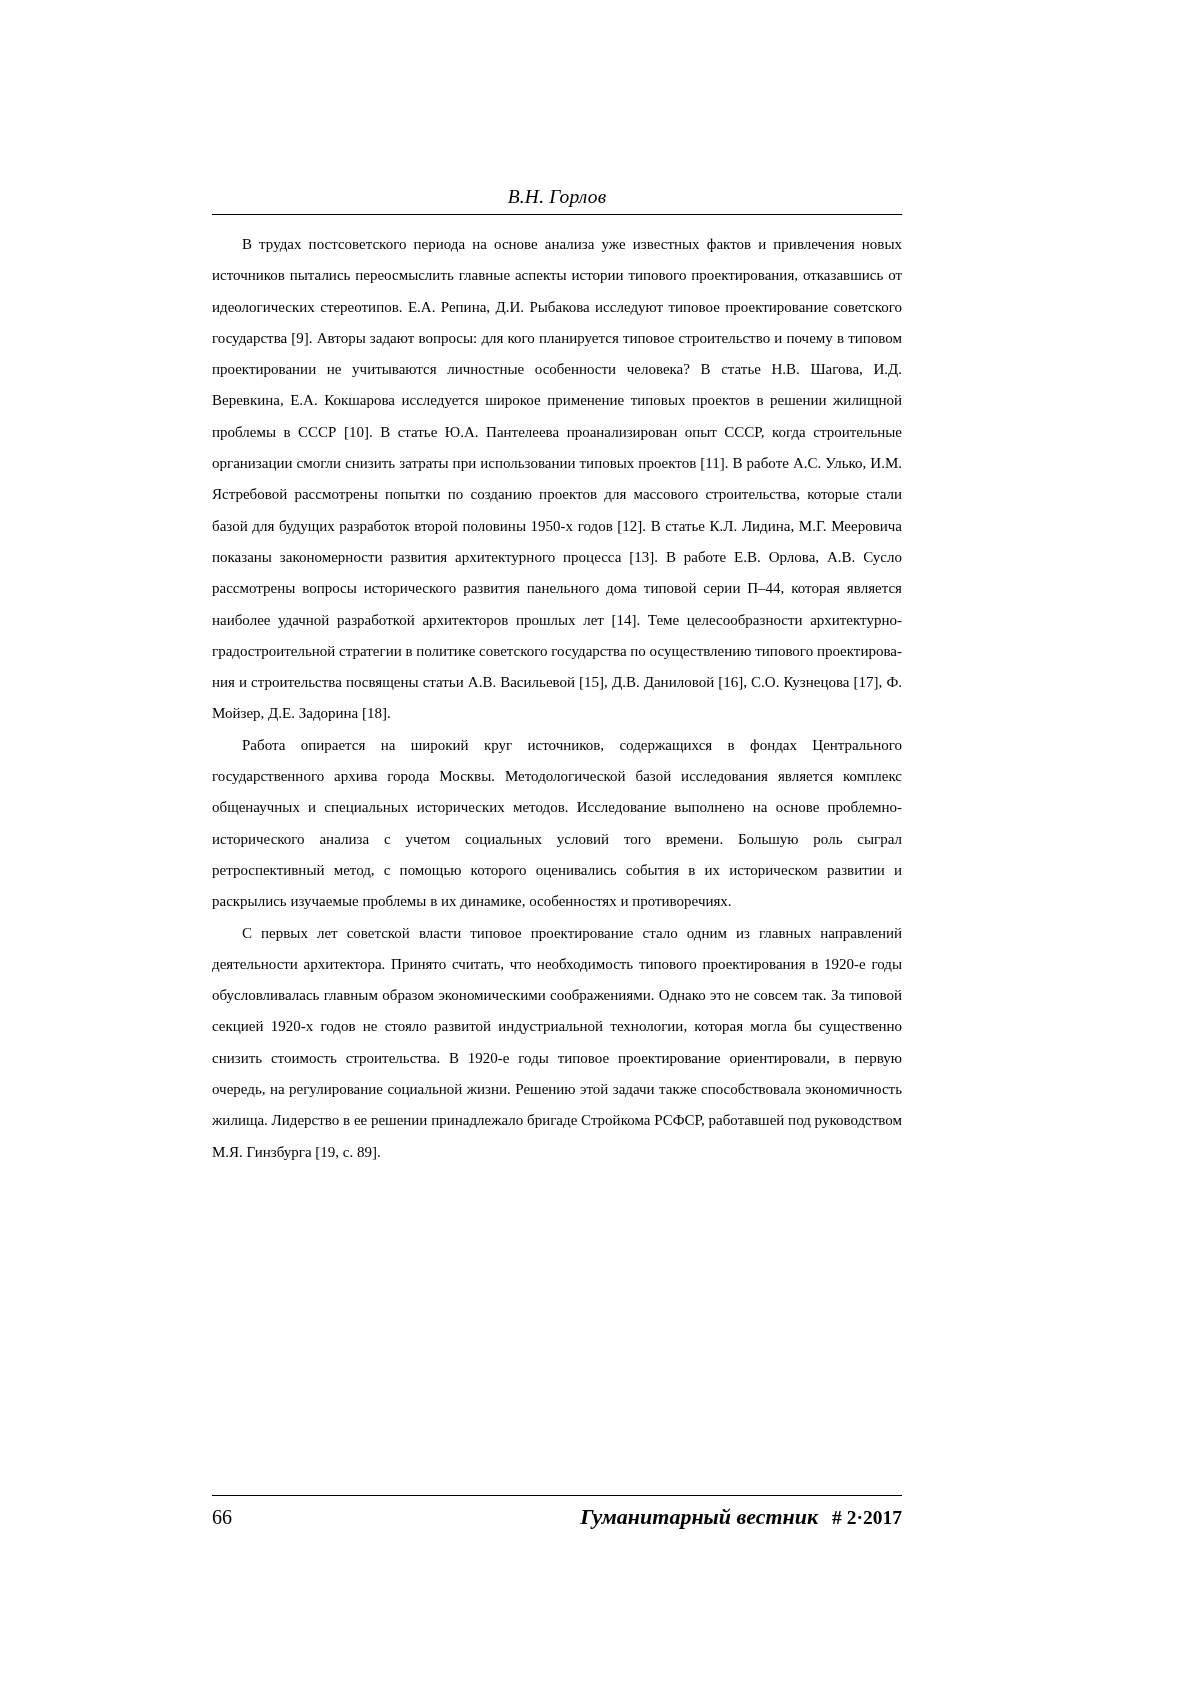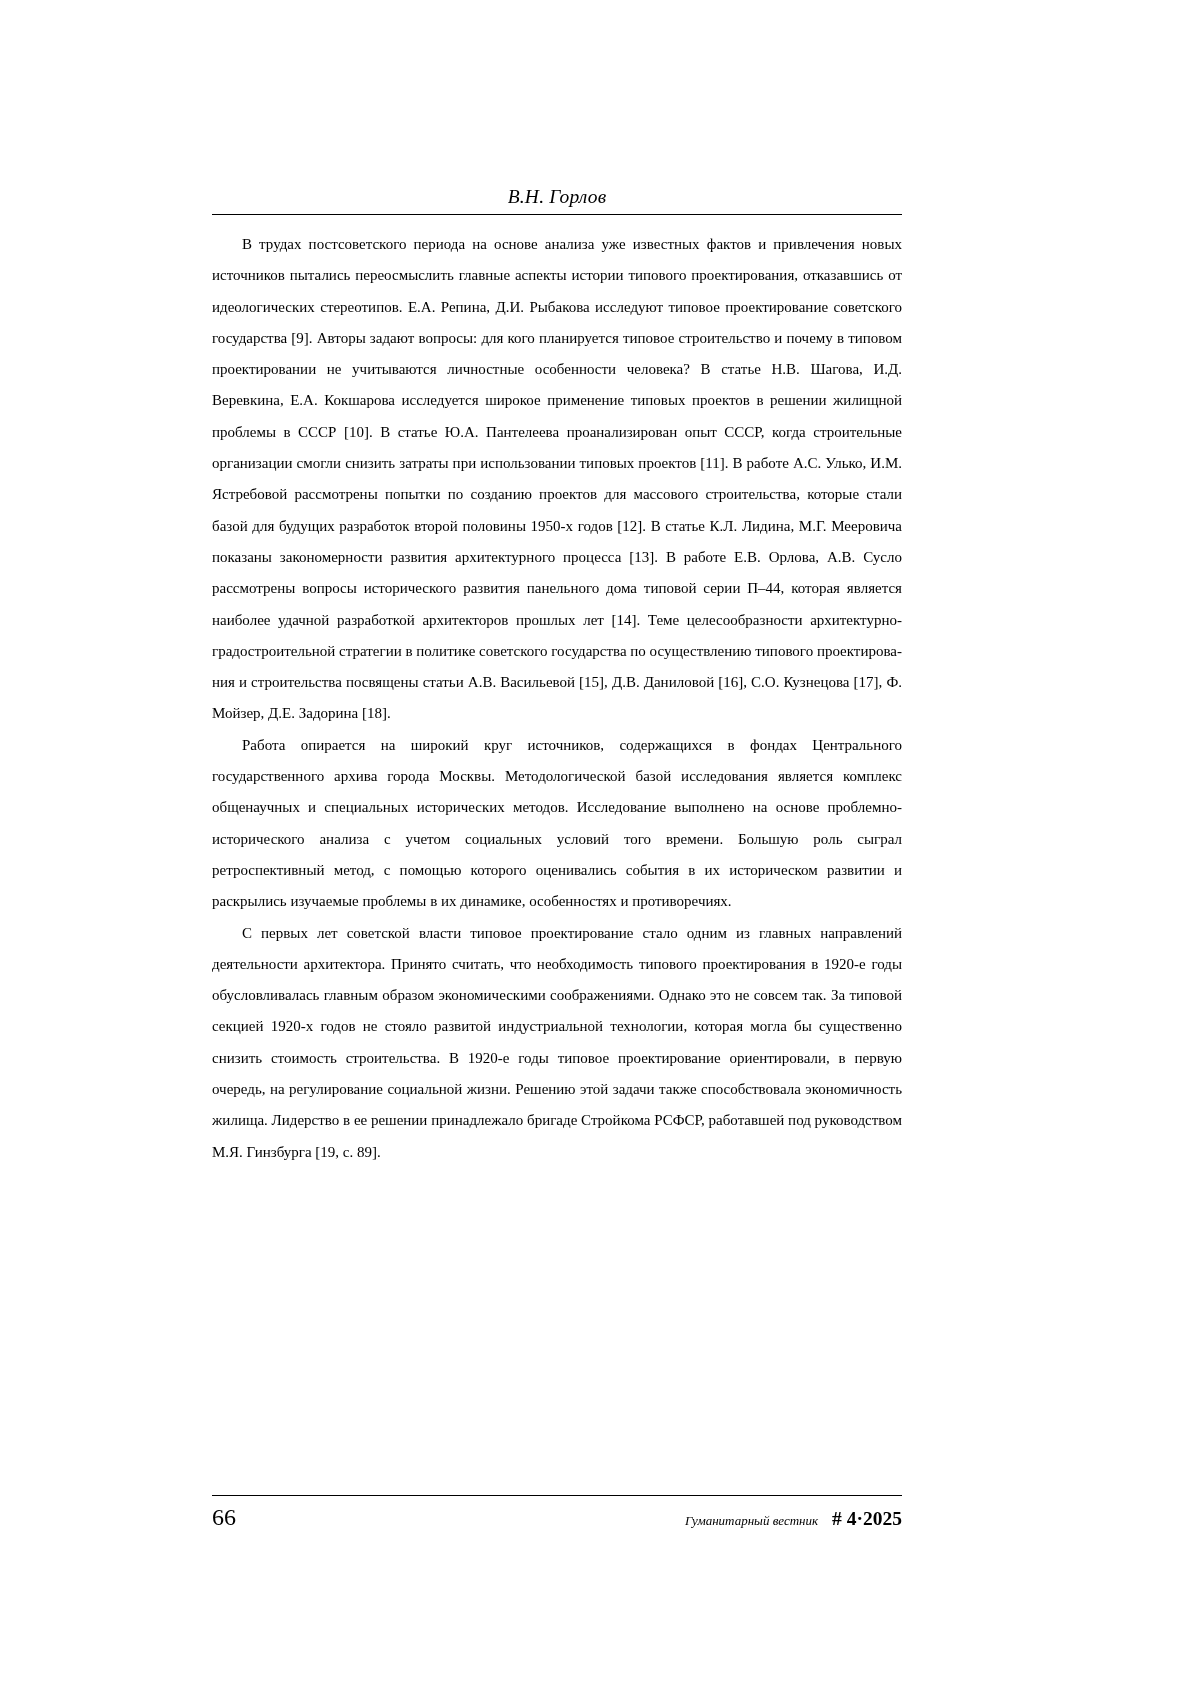--- a/index.html
+++ b/index.html
@@ -63,31 +63,31 @@
     margin: 0 0 8px 0;
     width: 100%;
   }
   .footer-row {
     display: flex;
     align-items: baseline;
     justify-content: space-between;
     font-size: 19.5px;
   }
   .footer-left {
-    font-size: 24px;
+    font-size: 20px;
   }
   .footer-right {
     display: flex;
     align-items: baseline;
     gap: 14px;
   }
   .journal-name {
     font-style: italic;
-    font-weight: normal;
-    font-size: 13px;
+    font-weight: bold;
+    font-size: 22px;
   }
   .issue {
     font-weight: bold;
     font-size: 19.5px;
   }
 </style>
 </head>
 <body>
 
 <div class="page">
@@ -102,18 +102,18 @@
       <p>С первых лет советской власти типовое проектирование стало одним из главных направлений деятельности архитектора. Принято считать, что необходимость типового проектирования в 1920-е годы обусловливалась главным образом экономическими соображениями. Однако это не совсем так. За типовой секцией 1920-х годов не стояло развитой индустриальной технологии, которая могла бы существенно снизить стоимость строительства. В 1920-е годы типовое проектирова­ние ориентировали, в первую очередь, на регулирование социальной жизни. Решению этой задачи также способствовала экономичность жи­лища. Лидерство в ее решении принадлежало бригаде Стройкома РСФСР, работавшей под руководством М.Я. Гинзбурга [19, с. 89].</p>
     </div>
   </div>
 
   <div class="footer">
     <hr class="footer-rule">
     <div class="footer-row">
       <div class="footer-left">66</div>
       <div class="footer-right">
         <span class="journal-name">Гуманитарный вестник</span>
-        <span class="issue"># 4·2025</span>
+        <span class="issue"># 2·2017</span>
       </div>
     </div>
   </div>
 
 </div>
 
 </body></html>

